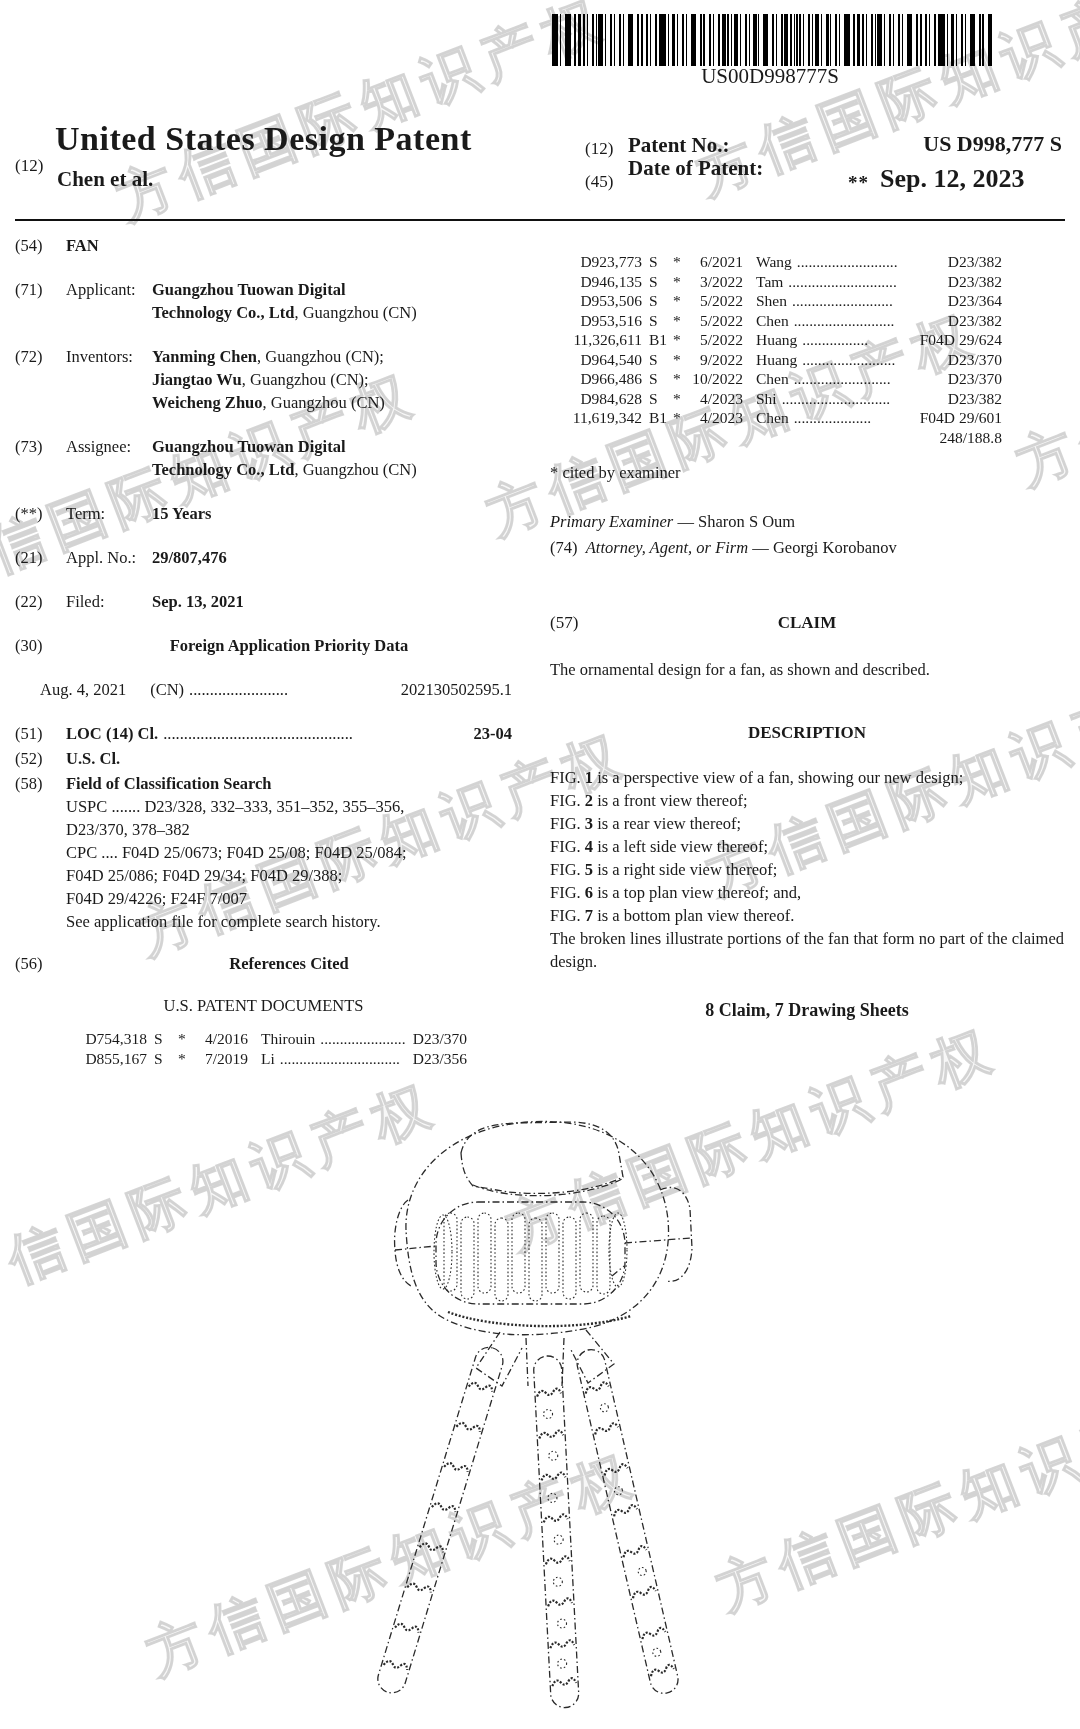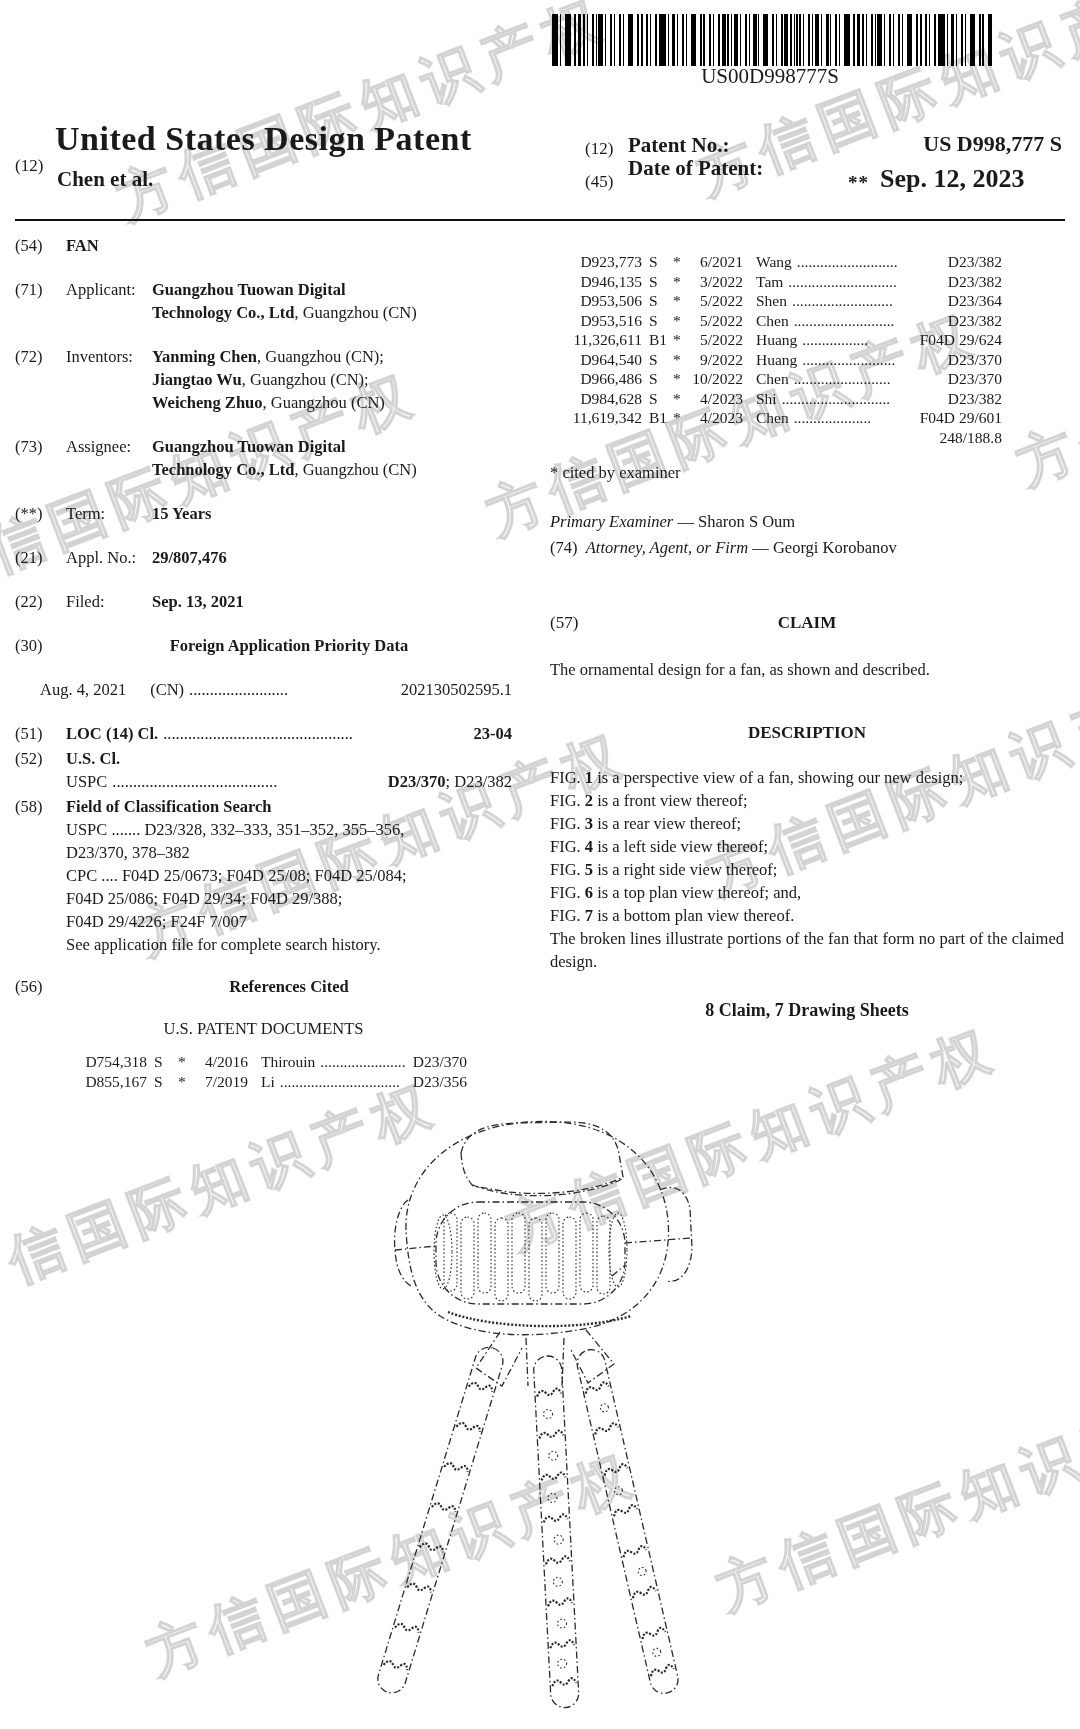--- a/index.html
+++ b/index.html
@@ -172,25 +172,20 @@
           <span class="b">LOC (14) Cl.</span>
           <span class="dots">..............................................</span>
           <span class="b">23-04</span>
         </div>
       </div>
       <div class="sec">
         <div class="row2">
           <span>(52)</span>
           <span class="b">U.S. Cl.</span>
         </div>
-        <div class="flexline indent">
-          <span>USPC</span>
-          <span class="dots">........................................</span>
-          <span><b>D23/370</b><span>; D23/382</span></span>
-        </div>
       </div>
       <div class="sec">
         <div class="row2">
           <span>(58)</span>
           <span class="b">Field of Classification Search</span>
         </div>
         <div class="indent">USPC ....... D23/328, 332–333, 351–352, 355–356,</div>
         <div class="indent r">D23/370, 378–382</div>
         <div class="indent">CPC .... F04D 25/0673; F04D 25/08; F04D 25/084;</div>
         <div class="indent r">F04D 25/086; F04D 29/34; F04D 29/388;</div>

